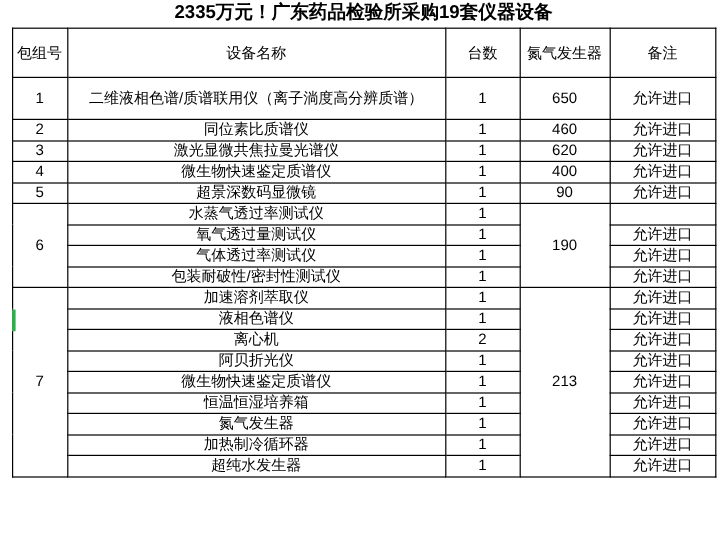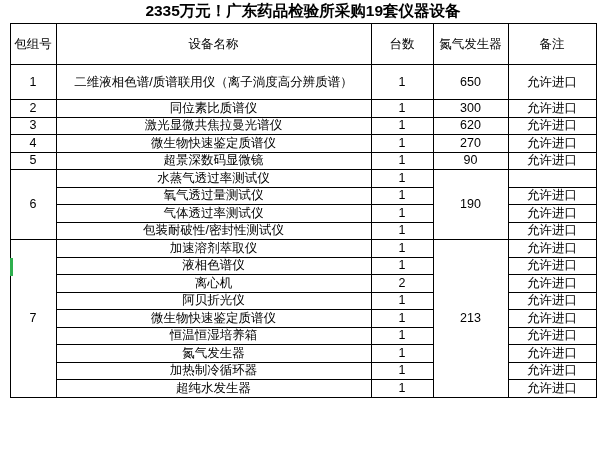--- a/index.html
+++ b/index.html
@@ -106,37 +106,37 @@
         <td class="tall2 name-cell">二维液相色谱/质谱联用仪（离子淌度高分辨质谱）</td>
         <td class="tall2">1</td>
         <td class="tall2">650</td>
         <td class="tall2">允许进口</td>
       </tr>
 
       <tr class="row-h">
         <td>2</td>
         <td class="name-cell">同位素比质谱仪</td>
         <td>1</td>
-        <td>300</td>
+        <td>460</td>
         <td>允许进口</td>
       </tr>
 
       <tr class="row-h">
         <td>3</td>
         <td class="name-cell">激光显微共焦拉曼光谱仪</td>
         <td>1</td>
         <td>620</td>
         <td>允许进口</td>
       </tr>
 
       <tr class="row-h">
         <td>4</td>
         <td class="name-cell">微生物快速鉴定质谱仪</td>
         <td>1</td>
-        <td>270</td>
+        <td>400</td>
         <td>允许进口</td>
       </tr>
 
       <tr class="row-h">
         <td>5</td>
         <td class="name-cell">超景深数码显微镜</td>
         <td>1</td>
         <td>90</td>
         <td>允许进口</td>
       </tr>

